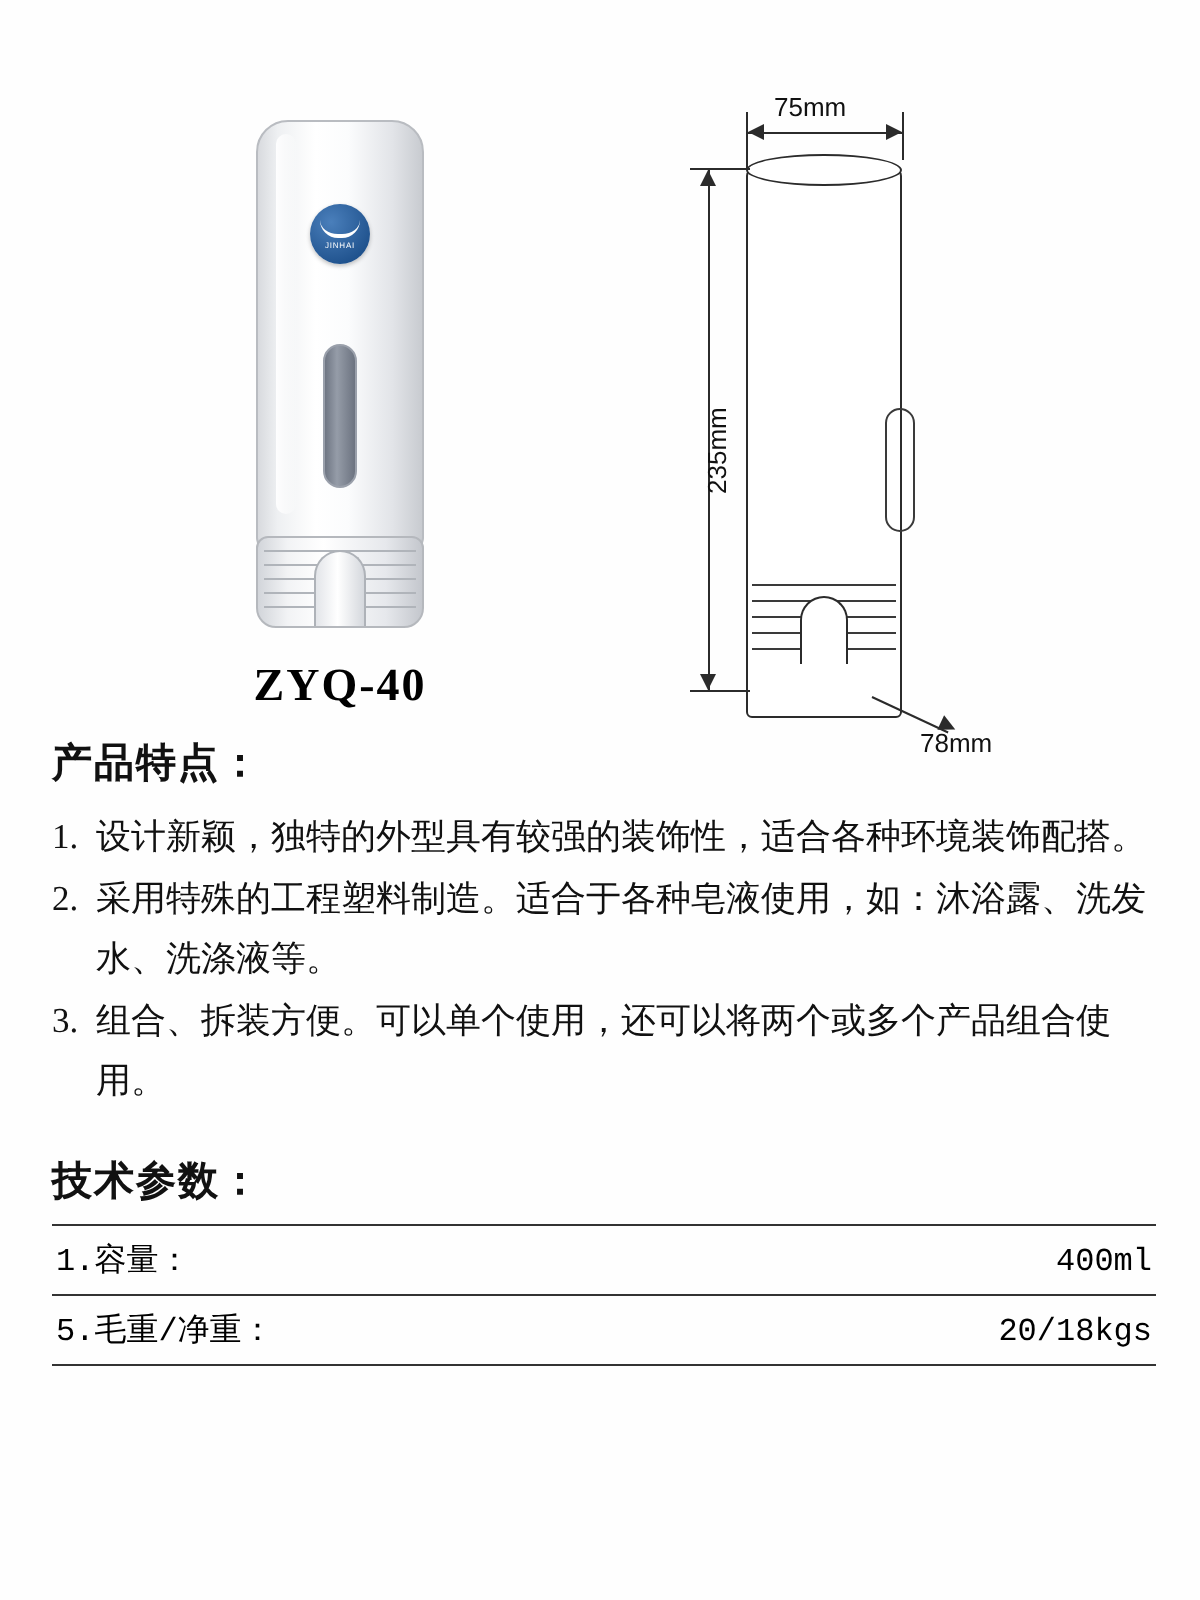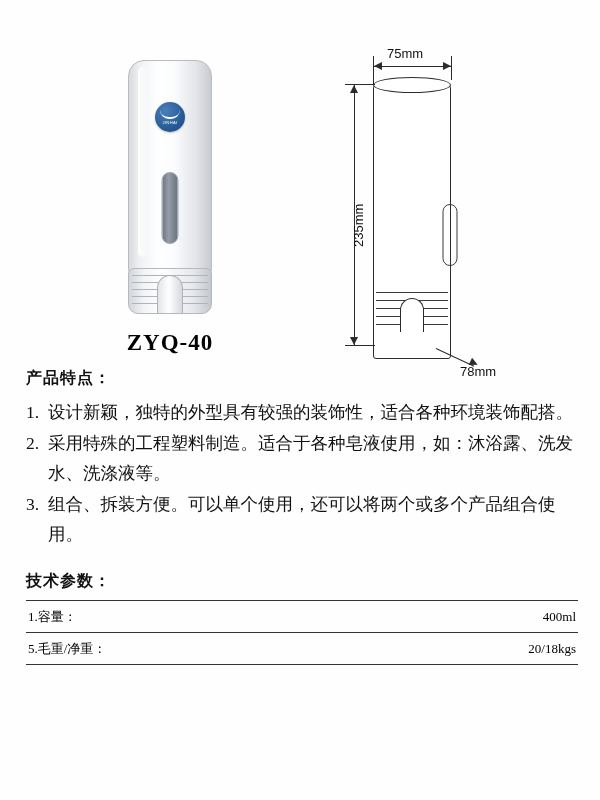--- a/index.html
+++ b/index.html
@@ -266,21 +266,21 @@
   
   .content {
     position: absolute;
     left: 26px;
     top: 368px;
     width: 552px;
   }
   .section-title {
     font-family: "Liberation Serif", serif;
     font-weight: bold;
-    font-size: 16px;
+    font-size: 20px;
     color: #111;
     margin: 0 0 8px 0;
     letter-spacing: 1px;
   }
   .feature-list {
     margin: 0;
     padding: 0;
     list-style: none;
   }
   .feature-list li {
@@ -298,22 +298,22 @@
   .feature-list .txt {
     flex: 1 1 auto;
   }
 
   .spec-title {
     margin-top: 22px;
   }
   .spec-table {
     width: 552px;
     border-collapse: collapse;
-    font-family: Liberation Serif, serif;
-    font-size: 13px;
+    font-family: Liberation Mono, monospace;
+    font-size: 16px;
   }
   .spec-table td {
     border-bottom: 1px solid #333;
     padding: 7px 2px 6px 2px;
     vertical-align: middle;
   }
   .spec-table tr:first-child td {
     border-top: 1px solid #333;
   }
   .spec-table td.label {

